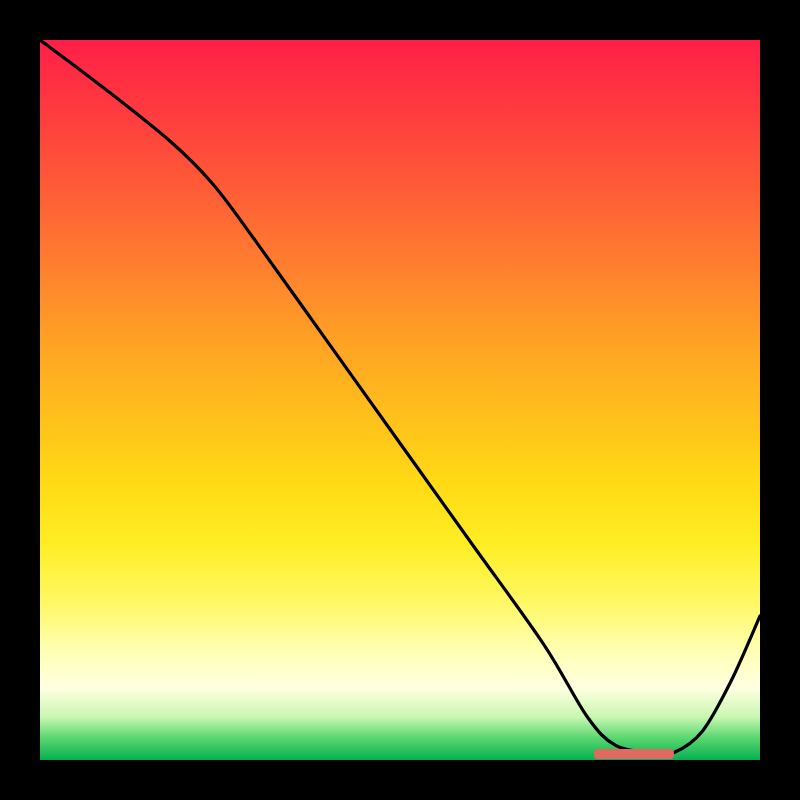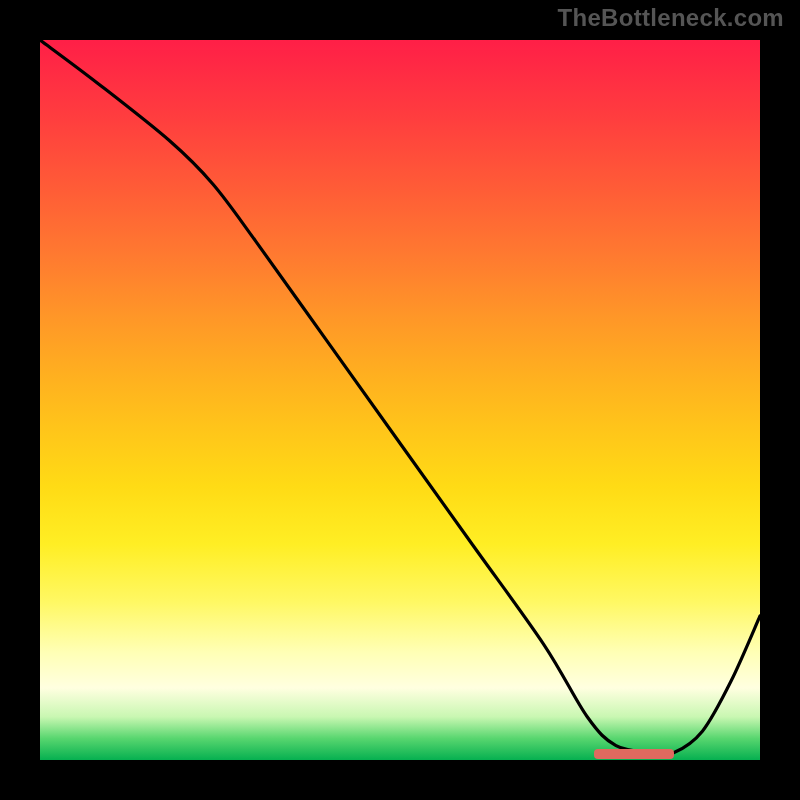--- a/index.html
+++ b/index.html
@@ -66,21 +66,20 @@
     position: absolute;
     height: 10px;
     background: #e06a5f;
     border-radius: 4px;
   }
 </style>
 </head>
 <body>
 
 <div class="wrap">
-  <div class="watermark">TheBottleneck.com</div>
 
   <div class="plot-frame">
     <div class="gradient"></div>
 
     <svg class="curve" viewBox="0 0 720 720" preserveAspectRatio="none">
       <path id="curve-path" fill="none" stroke="#000" stroke-width="3.2" stroke-linecap="round" stroke-linejoin="round" d="M 0.0 0.0 C 9.6 7.2, 36.0 26.4, 57.6 43.2 C 79.2 60.0, 110.4 84.0, 129.6 100.8 C 148.8 117.6, 158.4 127.2, 172.8 144.0 C 187.2 160.8, 196.8 175.2, 216.0 201.6 C 235.2 228.0, 264.0 268.8, 288.0 302.4 C 312.0 336.0, 336.0 369.6, 360.0 403.2 C 384.0 436.8, 408.0 470.4, 432.0 504.0 C 456.0 537.6, 484.8 576.0, 504.0 604.8 C 523.2 633.6, 535.2 660.0, 547.2 676.8 C 559.2 693.6, 565.2 699.6, 576.0 705.6 C 586.8 711.6, 602.4 711.6, 612.0 712.8 C 621.6 714.0, 625.2 716.4, 633.6 712.8 C 642.0 709.2, 652.8 703.2, 662.4 691.2 C 672.0 679.2, 681.6 660.0, 691.2 640.8 C 700.8 621.6, 715.2 586.8, 720.0 576.0"></path>
     </svg>
 
     <div class="marker" id="opt-marker" style="left: 554.4px; width: 79.2px; top: 709.24px;"></div>
   </div>

